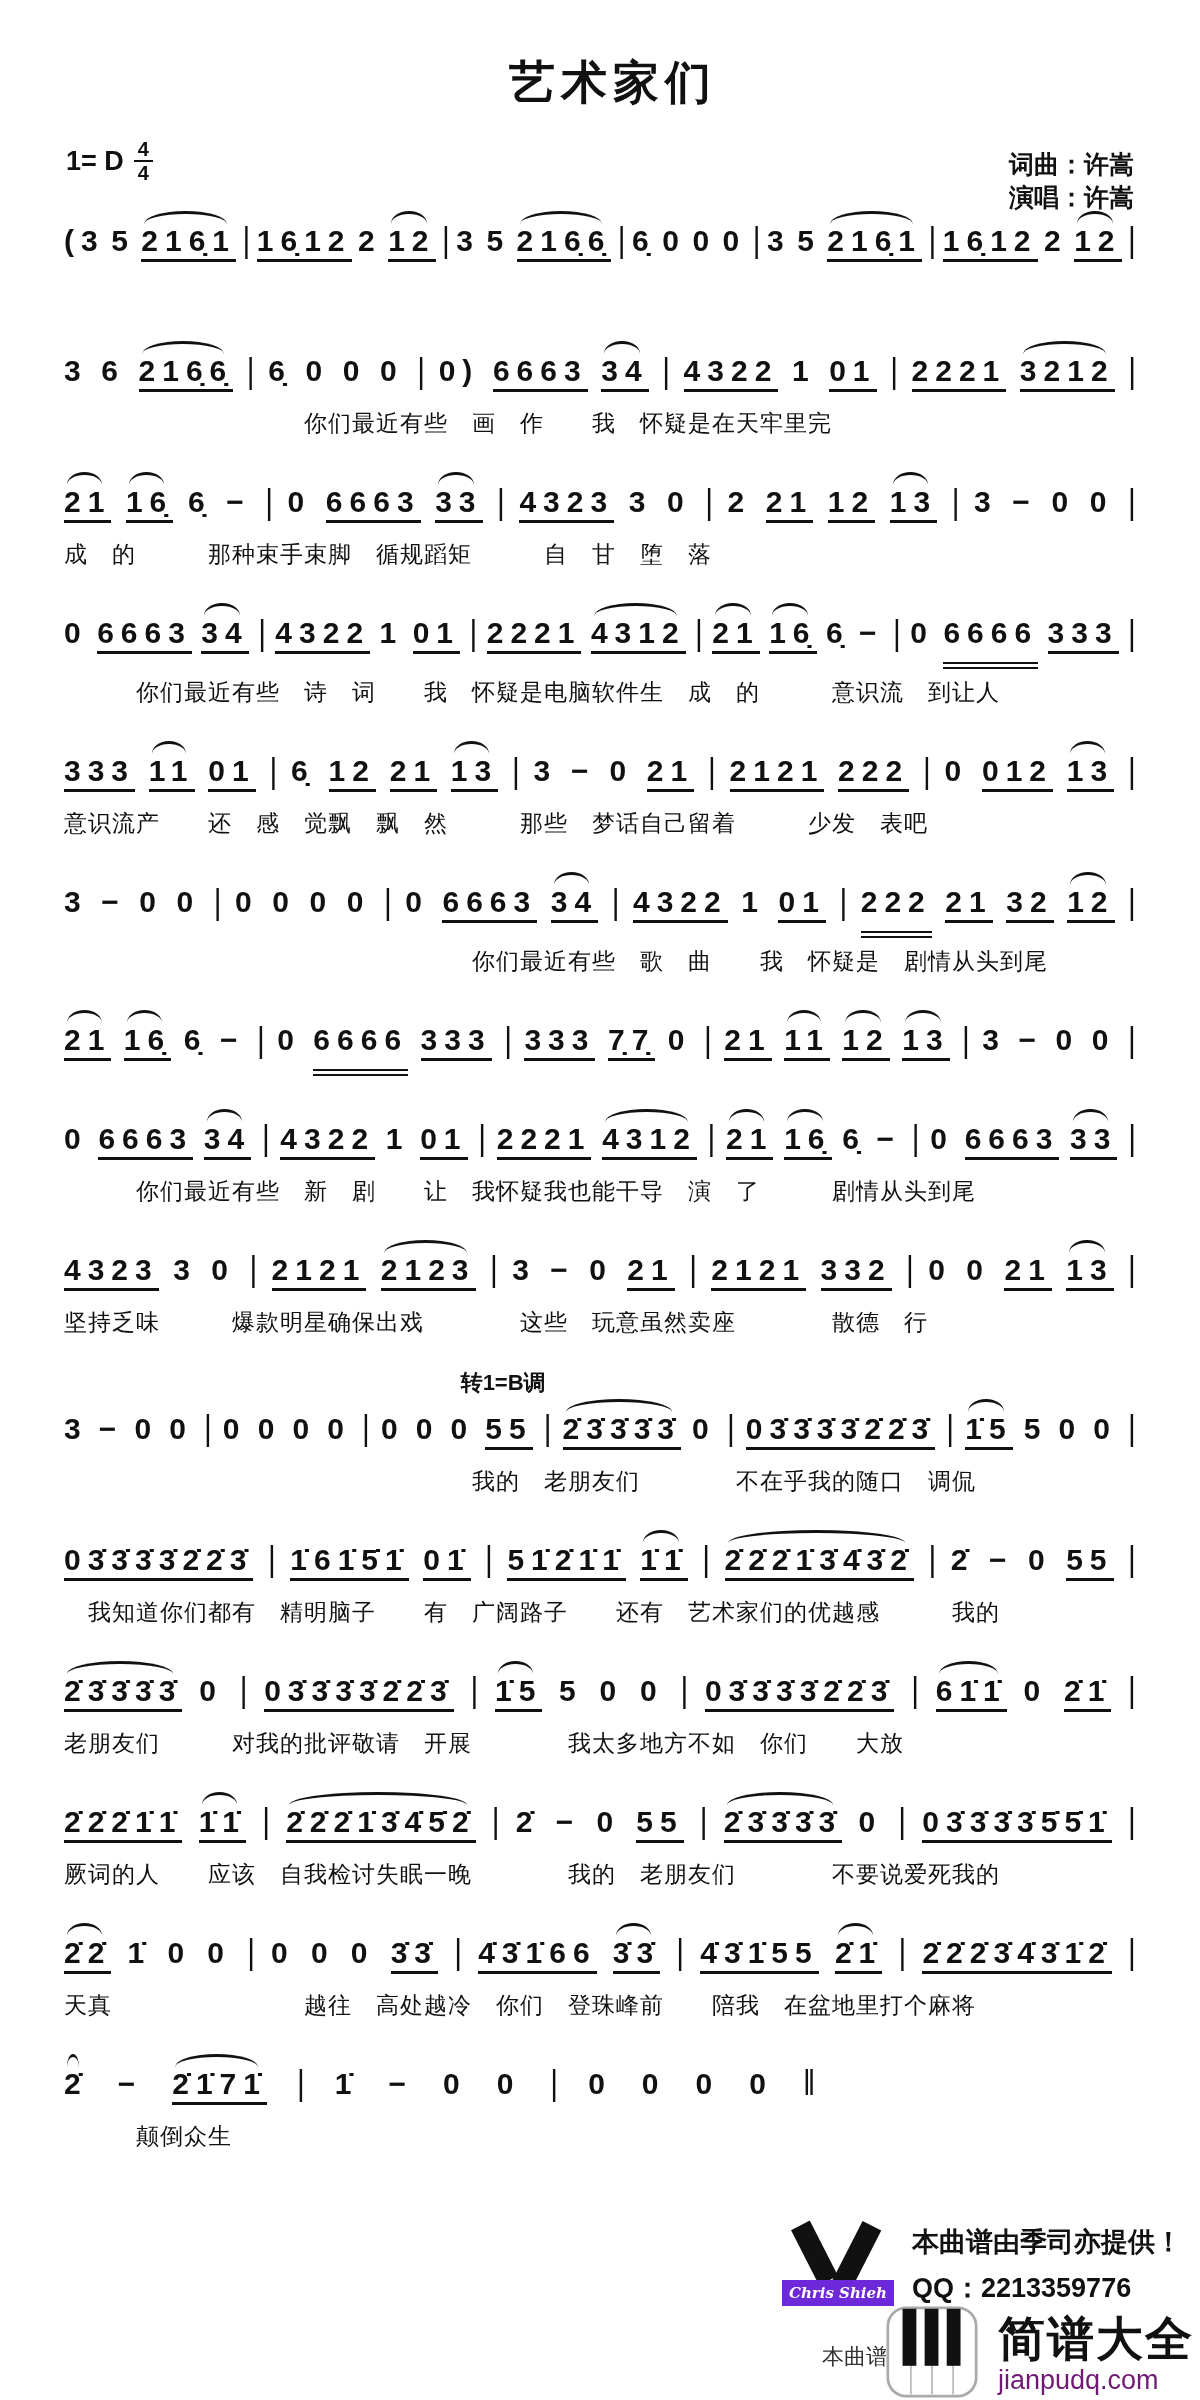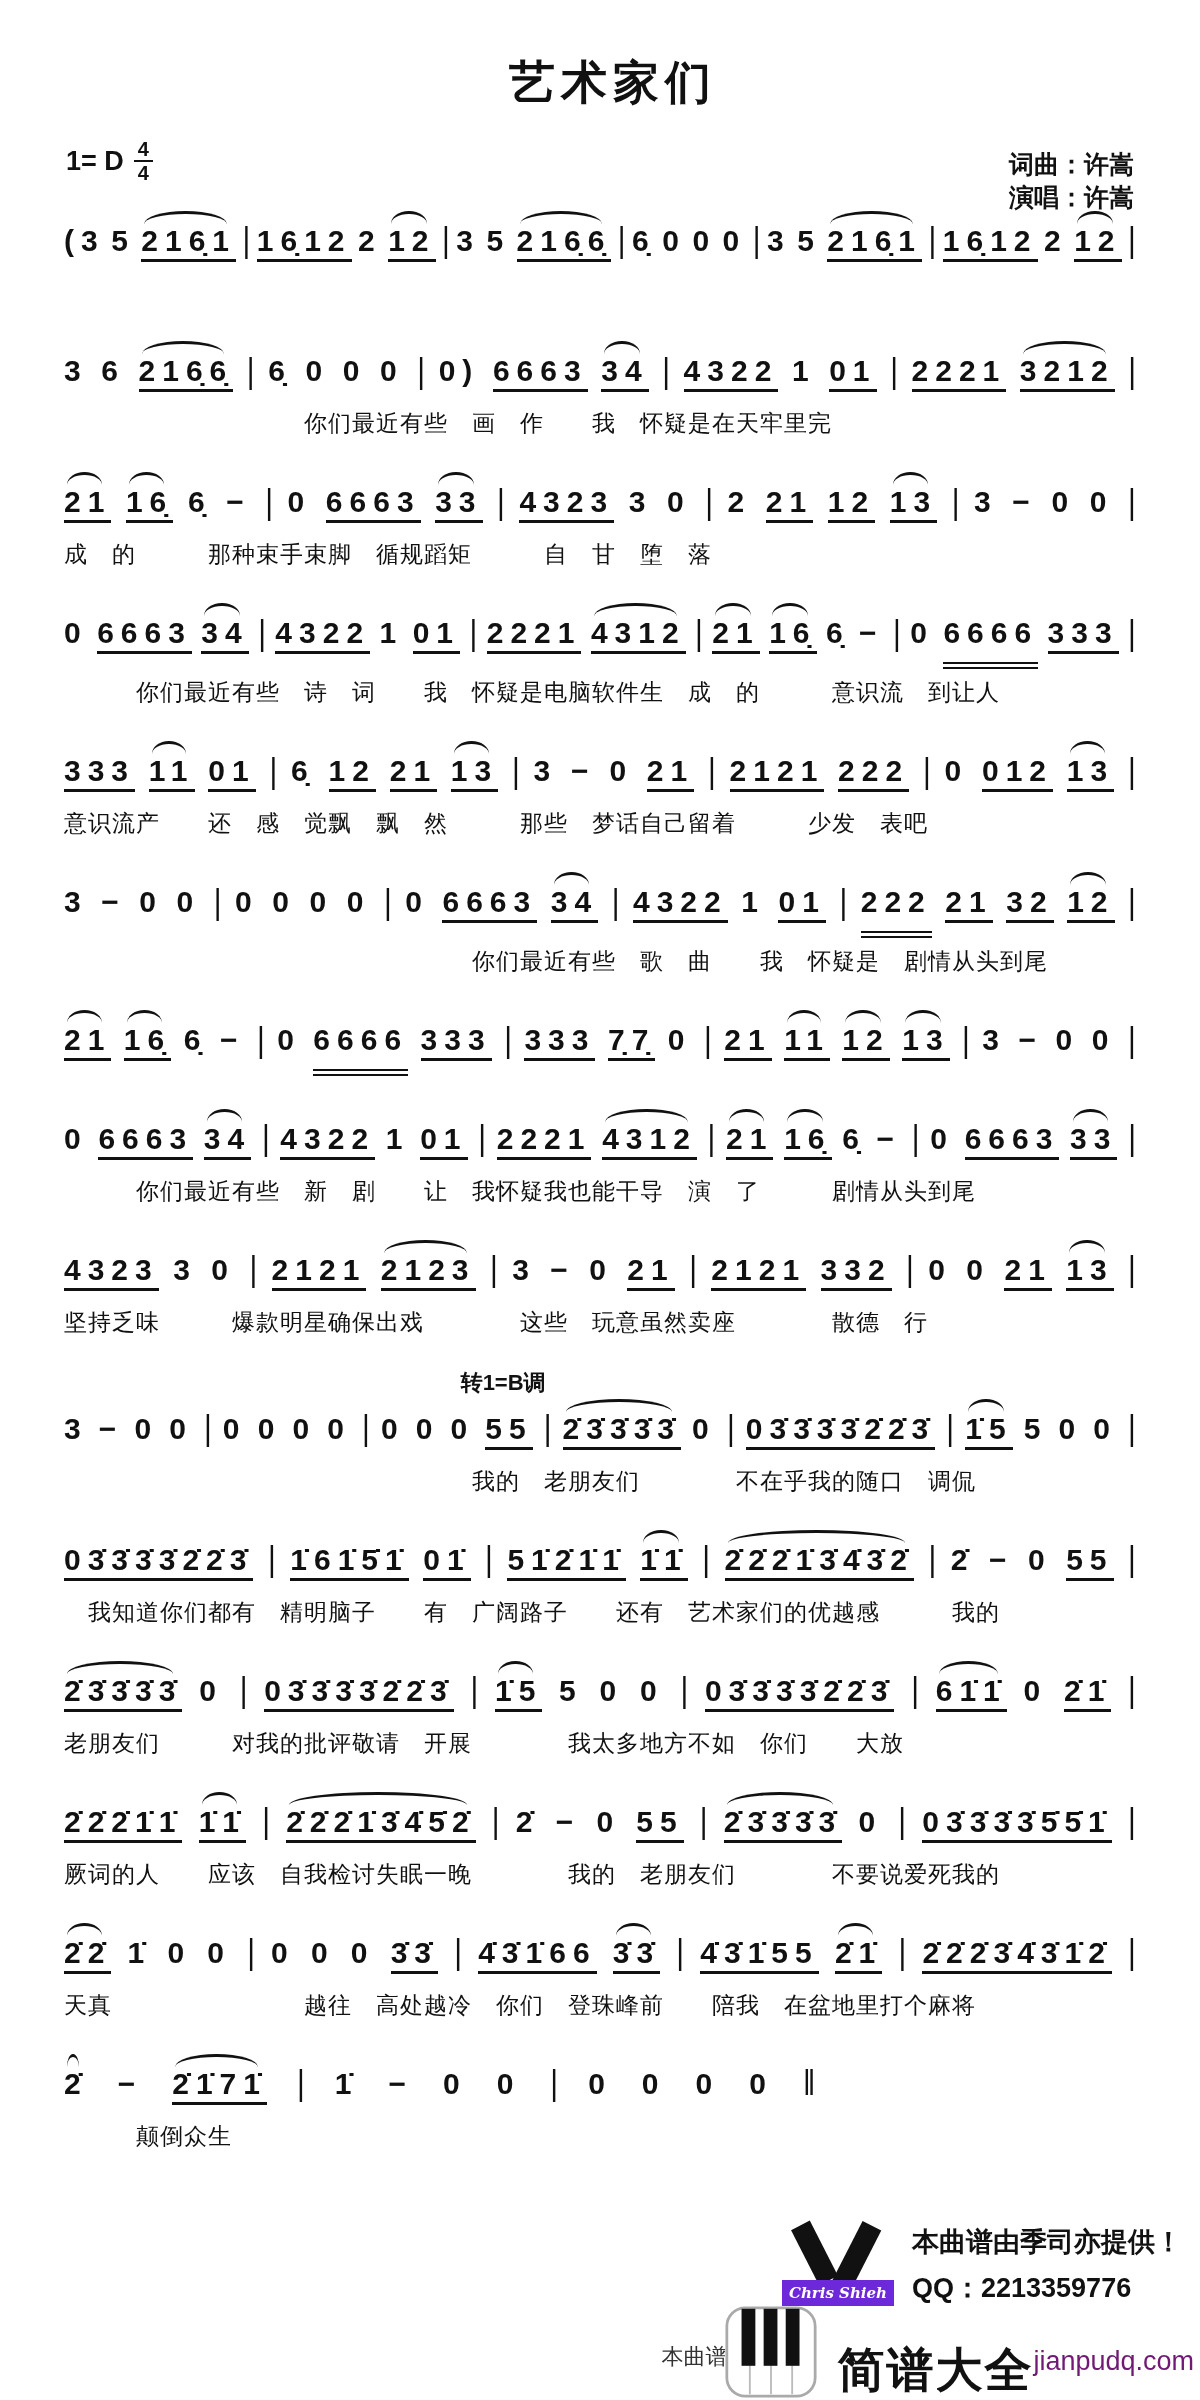--- a/index.html
+++ b/index.html
@@ -56,21 +56,21 @@
     position:absolute;left:0;right:0;top:58px;height:26px;background:#6d28d9;
     color:#fff;text-align:center;font-family:"DejaVu Serif",serif;
     font-style:italic;font-size:15px;line-height:26px;font-weight:700;
   }
   .provider-texts{display:flex;flex-direction:column;gap:10px;font-size:27px;font-weight:600;}
   .watermark{
     position:absolute;right:6px;bottom:2px;display:flex;align-items:flex-end;
   }
   .upload-note{font-size:22px;color:#333;margin-bottom:26px;margin-right:-46px;}
   .piano-icon{flex:none;position:relative;z-index:2;background:#fff;border-radius:18px;}
-  .site-block{display:flex;flex-direction:row;line-height:1.05;margin-left:20px;margin-bottom:4px;}
+  .site-block{display:flex;flex-direction:column;line-height:1.05;margin-left:20px;margin-bottom:4px;}
   .site-name{font-size:47px;font-weight:700;letter-spacing:2px;}
   .site-url{font-size:27px;font-weight:500;color:#701a75;margin-top:2px;}
 </style>
 </head>
 <body>
 
 <div class="page">
 
   <div class="title">艺术家们</div>
 

